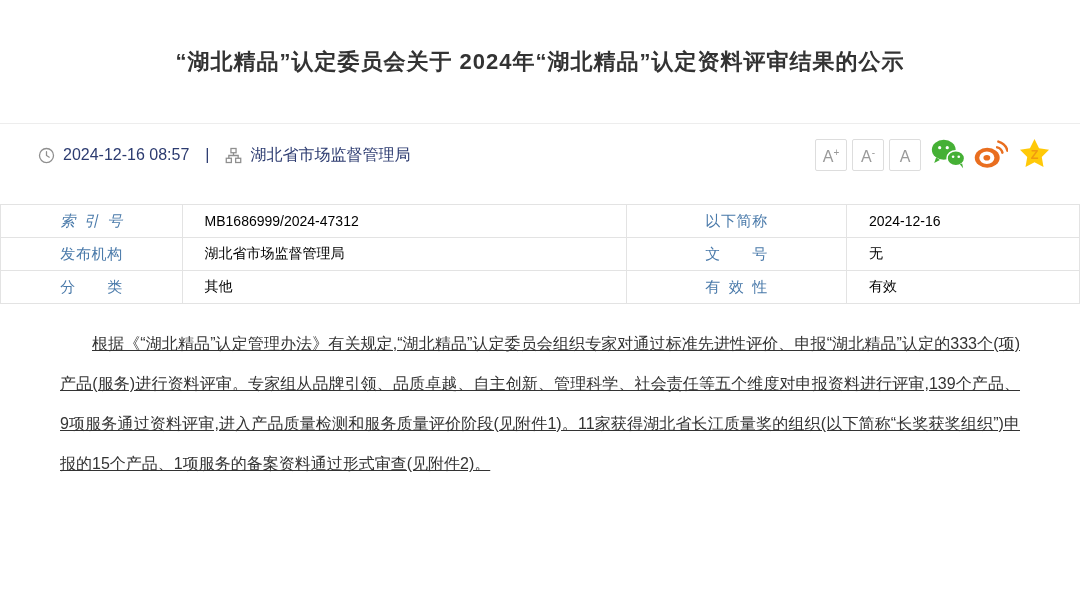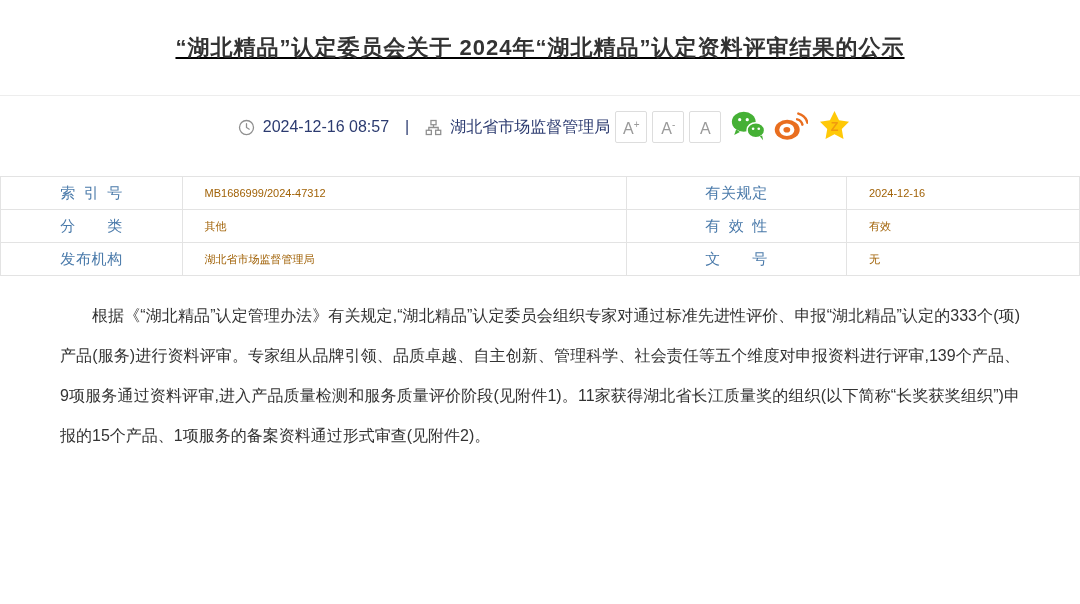--- a/index.html
+++ b/index.html
@@ -2,29 +2,29 @@
 <html style="--meta-navy: #2c3b70; --label-blue: #4a7aaa; --wechat-green: #45b035; --weibo-orange: #e96e1f; --qzone-yellow: #ffc908;"><head>
 <meta charset="utf-8">
 <style>
   html,body{margin:0;padding:0;}
   body{
     width:1080px;height:604px;background:#fff;overflow:hidden;
     font-family:"Liberation Sans","DejaVu Sans",sans-serif;
   }
   
   .header{
-    height:96px;display:flex;align-items:center;justify-content:center;
-    border-bottom:1px solid #ededed;box-sizing:border-box;text-decoration:underline;
+    height:124px;display:flex;align-items:center;justify-content:center;
+    border-bottom:1px solid #ededed;box-sizing:border-box;
   }
   .page-title{
     font-size:22px;font-weight:600;color:#333;letter-spacing:1px;margin:0;
   }
   
   .meta-row{
-    height:62px;display:flex;align-items:center;justify-content:center;
+    height:62px;display:flex;align-items:center;justify-content:space-between;
     padding:0 30px 0 38px;box-sizing:border-box;
   }
   .meta-left{display:flex;align-items:center;font-size:16px;color:var(--meta-navy,#2c3b70);}
   .meta-left .icon{display:flex;align-items:center;margin-right:8px;}
   .meta-sep{margin:0 16px;color:var(--meta-navy,#2c3b70);}
   .meta-right{display:flex;align-items:center;}
   .font-btn{
     width:32px;height:32px;margin-left:5px;background:#fff;
     border:1px solid #ddd;border-radius:2px;color:#9a9a9a;font-size:16px;
     display:flex;align-items:flex-end;justify-content:center;padding-bottom:5px;
@@ -39,27 +39,27 @@
   .share-btn:first-of-type{margin-left:26px;}
   
   .info-table{
     width:100%;border-collapse:collapse;margin-top:18px;table-layout:fixed;
   }
   .info-table td{
     border:1px solid #e3e3e3;height:33px;font-size:15px;box-sizing:border-box;
   }
   td.lbl{color:var(--label-blue,#4a7aaa);text-align:center;}
   td.lbl .just{display:inline-block;width:62px;text-align:justify;text-align-last:justify;}
-  td.val{color:#a16207;padding-left:22px;font-size:11px;}
-  .w-lbl1{width:173px;} .w-val1{width:423px;} .w-lbl2{width:210px;} .w-val2{width:222px;margin-left:32px;}
+  td.val{color:#000000;padding-left:22px;font-size:14px;}
+  .w-lbl1{width:173px;font-style:italic;} .w-val1{width:423px;} .w-lbl2{width:210px;} .w-val2{width:222px;margin-left:32px;}
   
   .article{padding:20px 60px 0;}
   .article p{
     margin:0 0 10px;font-size:16px;color:#333;line-height:40px;
-    text-align:justify;text-indent:2em;
+    text-align:justify;text-indent:2em;text-decoration:underline;
   }
 </style>
 </head>
 <body>
 
 <div class="header">
   <h1 class="page-title">“湖北精品”认定委员会关于 2024年“湖北精品”认定资料评审结果的公示</h1>
 </div>
 
 <div class="meta-row">
@@ -131,33 +131,33 @@
       </span>
     </button>
   </div>
 </div>
 
 <table class="info-table">
   <tbody>
     <tr>
       <td class="lbl w-lbl1"><span class="just">索引号</span></td>
       <td class="val w-val1">MB1686999/2024-47312</td>
-      <td class="lbl w-lbl2"><span class="just">有关规定</span></td>
+      <td class="lbl w-lbl2"><span class="just">以下简称</span></td>
       <td class="val w-val2">2024-12-16</td>
+    </tr>
+    <tr>
+      <td class="lbl"><span class="just">发布机构</span></td>
+      <td class="val">湖北省市场监督管理局</td>
+      <td class="lbl"><span class="just">文号</span></td>
+      <td class="val">无</td>
     </tr>
     <tr>
       <td class="lbl"><span class="just">分类</span></td>
       <td class="val">其他</td>
       <td class="lbl"><span class="just">有效性</span></td>
       <td class="val">有效</td>
-    </tr>
-    <tr>
-      <td class="lbl"><span class="just">发布机构</span></td>
-      <td class="val">湖北省市场监督管理局</td>
-      <td class="lbl"><span class="just">文号</span></td>
-      <td class="val">无</td>
     </tr>
   </tbody>
 </table>
 
 <div class="article">
   <p>根据《“湖北精品”认定管理办法》有关规定,“湖北精品”认定委员会组织专家对通过标准先进性评价、申报“湖北精品”认定的333个(项)产品(服务)进行资料评审。专家组从品牌引领、品质卓越、自主创新、管理科学、社会责任等五个维度对申报资料进行评审,139个产品、9项服务通过资料评审,进入产品质量检测和服务质量评价阶段(见附件1)。11家获得湖北省长江质量奖的组织(以下简称“长奖获奖组织”)申报的15个产品、1项服务的备案资料通过形式审查(见附件2)。</p>
 </div>
 
 </body></html>

